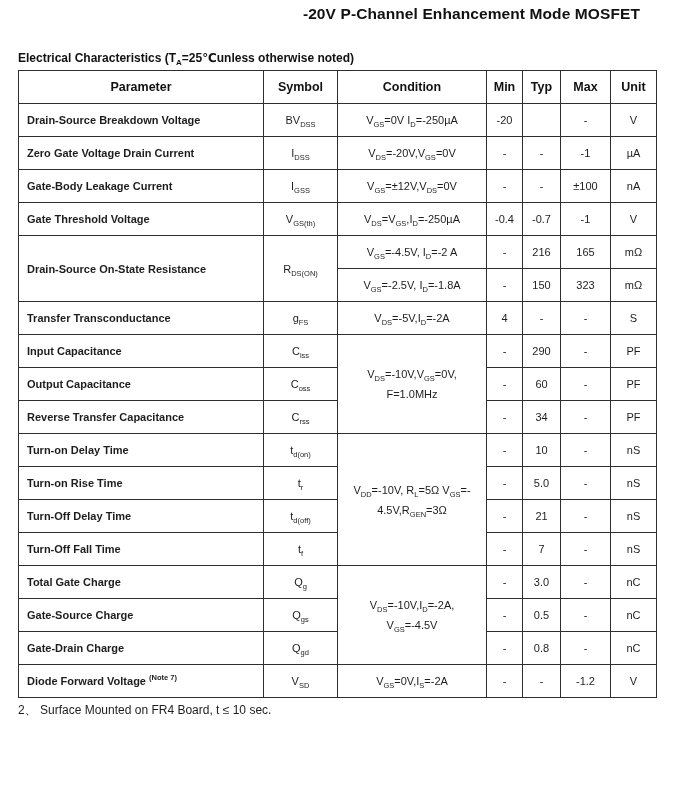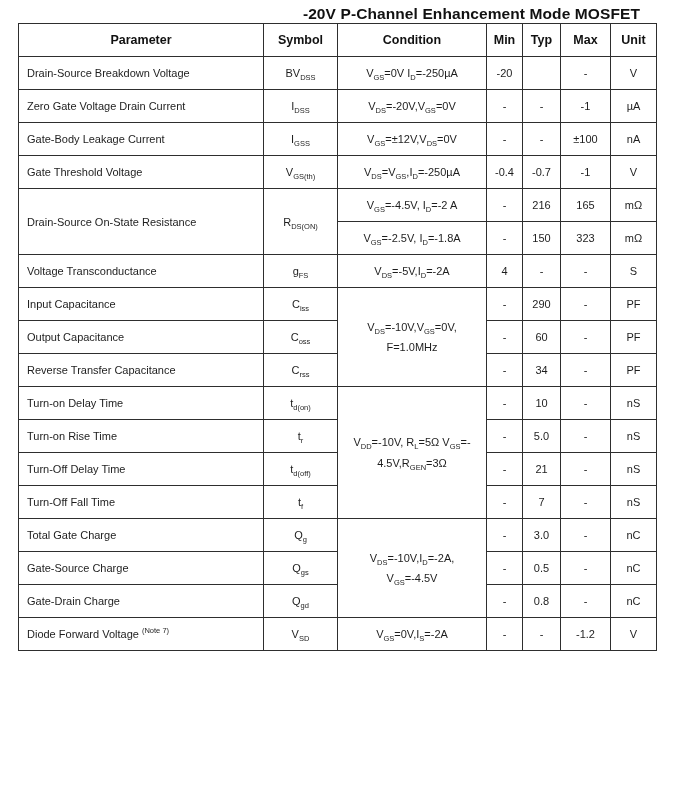--- a/index.html
+++ b/index.html
@@ -53,40 +53,42 @@
     font-size: 11px;
     text-align: center;
     vertical-align: middle;
     padding: 0 2px;
     color: #1d1d1d;
   }
   .ec-table td.cell-parameter {
     text-align: left;
     padding-left: 8px;
     padding-right: 4px;
+    font-weight: bold;
   }
   .ec-table td.cell-condition { line-height: 1.85; }
   .ec-table sub { font-size: 7.5px; line-height: 0; }
   .ec-table sup { font-size: 7.5px; line-height: 0; }
 
   .notes {
     margin: 3px 0 0 18px;
     font-size: 12px;
     color: #1d1d1d;
   }
   .notes .notes-label { line-height: 17px; }
   .notes .note-item { line-height: 19.5px; }
 </style>
 </head>
 <body>
 
 <div class="page">
 
   <h1 class="doc-title">-20V P-Channel Enhancement Mode MOSFET</h1>
 
+  <div class="section-heading">Electrical Characteristics (T<sub>A</sub>=25℃unless otherwise noted)</div>
 
   <table class="ec-table">
     <colgroup>
       <col style="width:245px">
         <col style="width:74px">
         <col style="width:149px">
       <col style="width:36px">
         <col style="width:38px">
         <col style="width:50px">
         <col style="width:46px">
@@ -149,21 +151,21 @@
         <td>mΩ</td>
       </tr>
       <tr>
         <td class="cell-condition">V<sub>GS</sub>=-2.5V, I<sub>D</sub>=-1.8A</td>
         <td>-</td>
         <td>150</td>
         <td>323</td>
         <td>mΩ</td>
       </tr>
       <tr>
-        <td class="cell-parameter">Voltage Transconductance</td>
+        <td class="cell-parameter">Transfer Transconductance</td>
         <td>g<sub>FS</sub></td>
         <td class="cell-condition">V<sub>DS</sub>=-5V,I<sub>D</sub>=-2A</td>
         <td>4</td>
         <td>-</td>
         <td>-</td>
         <td>S</td>
       </tr>
       <tr>
         <td class="cell-parameter">Input Capacitance</td>
         <td>C<sub>iss</sub></td>
@@ -253,15 +255,16 @@
         <td class="cell-condition">V<sub>GS</sub>=0V,I<sub>S</sub>=-2A</td>
         <td>-</td>
         <td>-</td>
         <td>-1.2</td>
         <td>V</td>
       </tr>
     </tbody>
   </table>
 
   <div class="notes">
+    <div class="note-item">2、 Surface Mounted on FR4 Board, t ≤ 10 sec.</div>
   </div>
 
 </div>
 
 </body></html>

